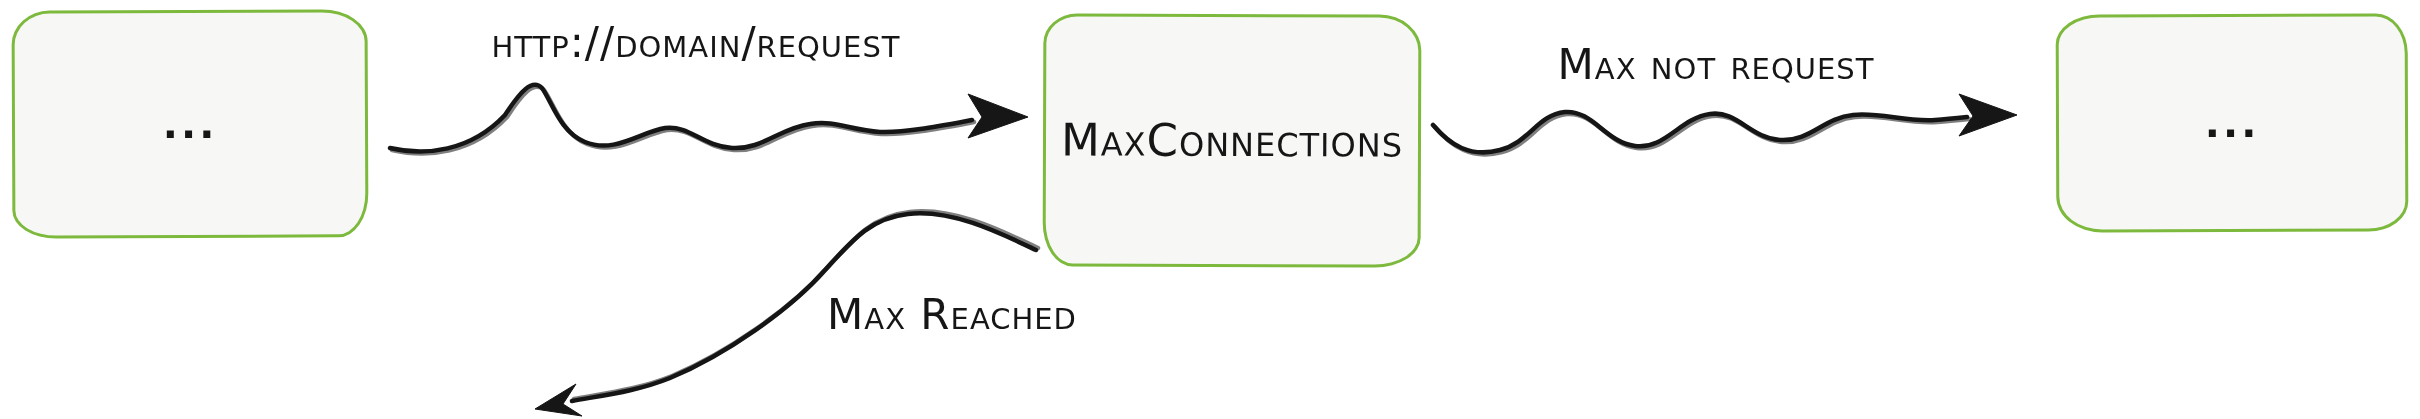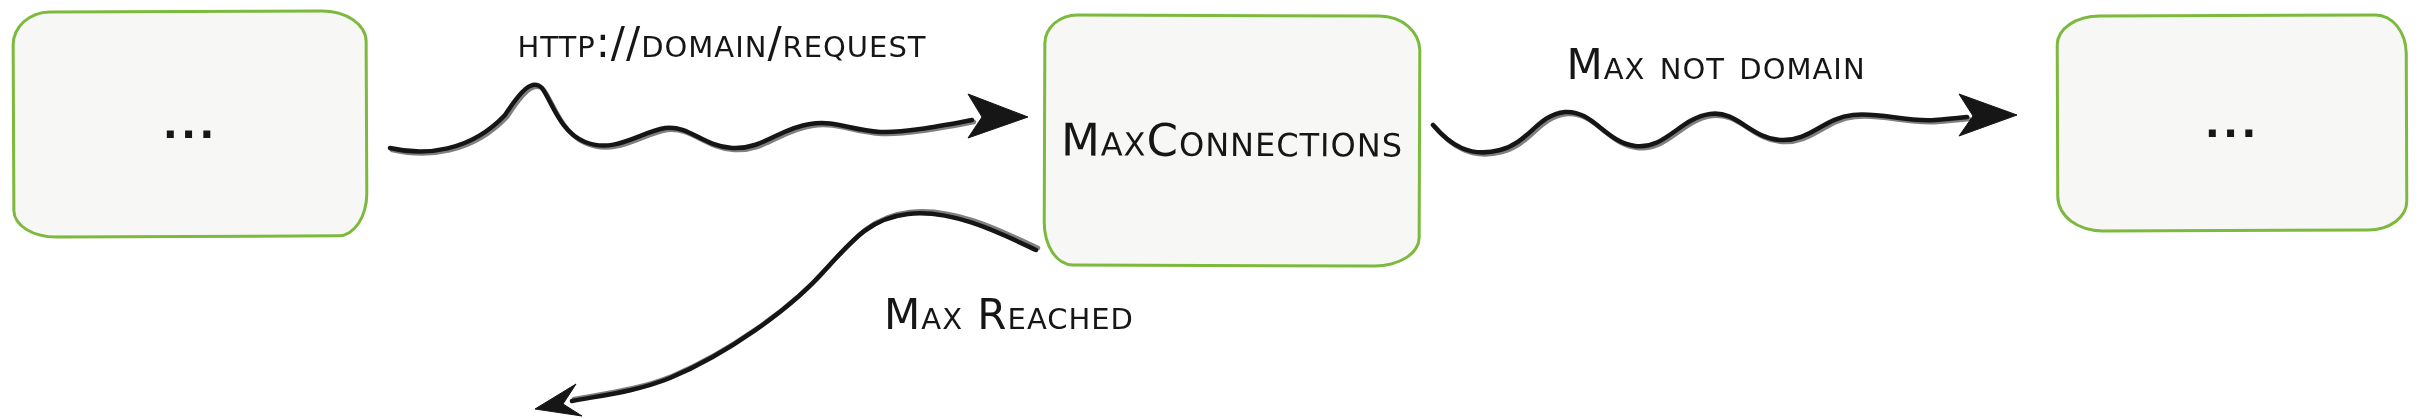--- a/index.html
+++ b/index.html
@@ -58,23 +58,23 @@
   .edge-label{
     position:absolute;
     white-space:nowrap;
     font-variant-caps:small-caps;
     font-size:42px;
     letter-spacing:1px;
     color:var(--ink);
     transform:translateX(-50%);
     text-align:center;
   }
-  .label-request{left:722px; top:18px;}
+  .label-request{left:696px; top:18px;}
   .label-max-not-reached{left:1716px; top:40px;}
-  .label-max-reached{left:1009px; top:290px;}
+  .label-max-reached{left:952px; top:290px;}
   .label-429{left:918px; top:346px;}
   .arrow{position:absolute;}
   .arrow-request{left:380px; top:70px;}
   .arrow-max-not-reached{left:1425px; top:70px;}
   .arrow-max-reached{left:520px; top:195px;}
   .stroke{
     fill:none;
     stroke:var(--ink);
     stroke-width:4.5;
     stroke-linecap:round;
@@ -111,21 +111,21 @@
       C 455 50, 470 60, 500 62
       C 525 63, 560 56, 592 50"></path>
     <use href="#wave1" x="2" y="2" class="stroke-echo"></use>
     <path class="head" d="M 648 47 L 588 24 L 602 47 L 588 68 Z"></path>
   </svg>
 
   <div class="node node-gateway">
     <span class="gateway-label">MaxConnections</span>
   </div>
 
-  <div class="edge-label label-max-not-reached">Max not domain</div>
+  <div class="edge-label label-max-not-reached">Max not request</div>
 
   <svg class="arrow arrow-max-not-reached" width="600" height="100" viewBox="0 0 600 100" xmlns="http://www.w3.org/2000/svg">
     <path id="wave2" class="stroke" d="M 8 55
       C 25 75, 45 88, 75 80
       C 105 72, 112 45, 140 42
       C 168 40, 180 72, 210 76
       C 240 80, 255 48, 285 44
       C 312 40, 325 68, 355 70
       C 385 72, 398 48, 428 45
       C 455 42, 480 52, 510 50

